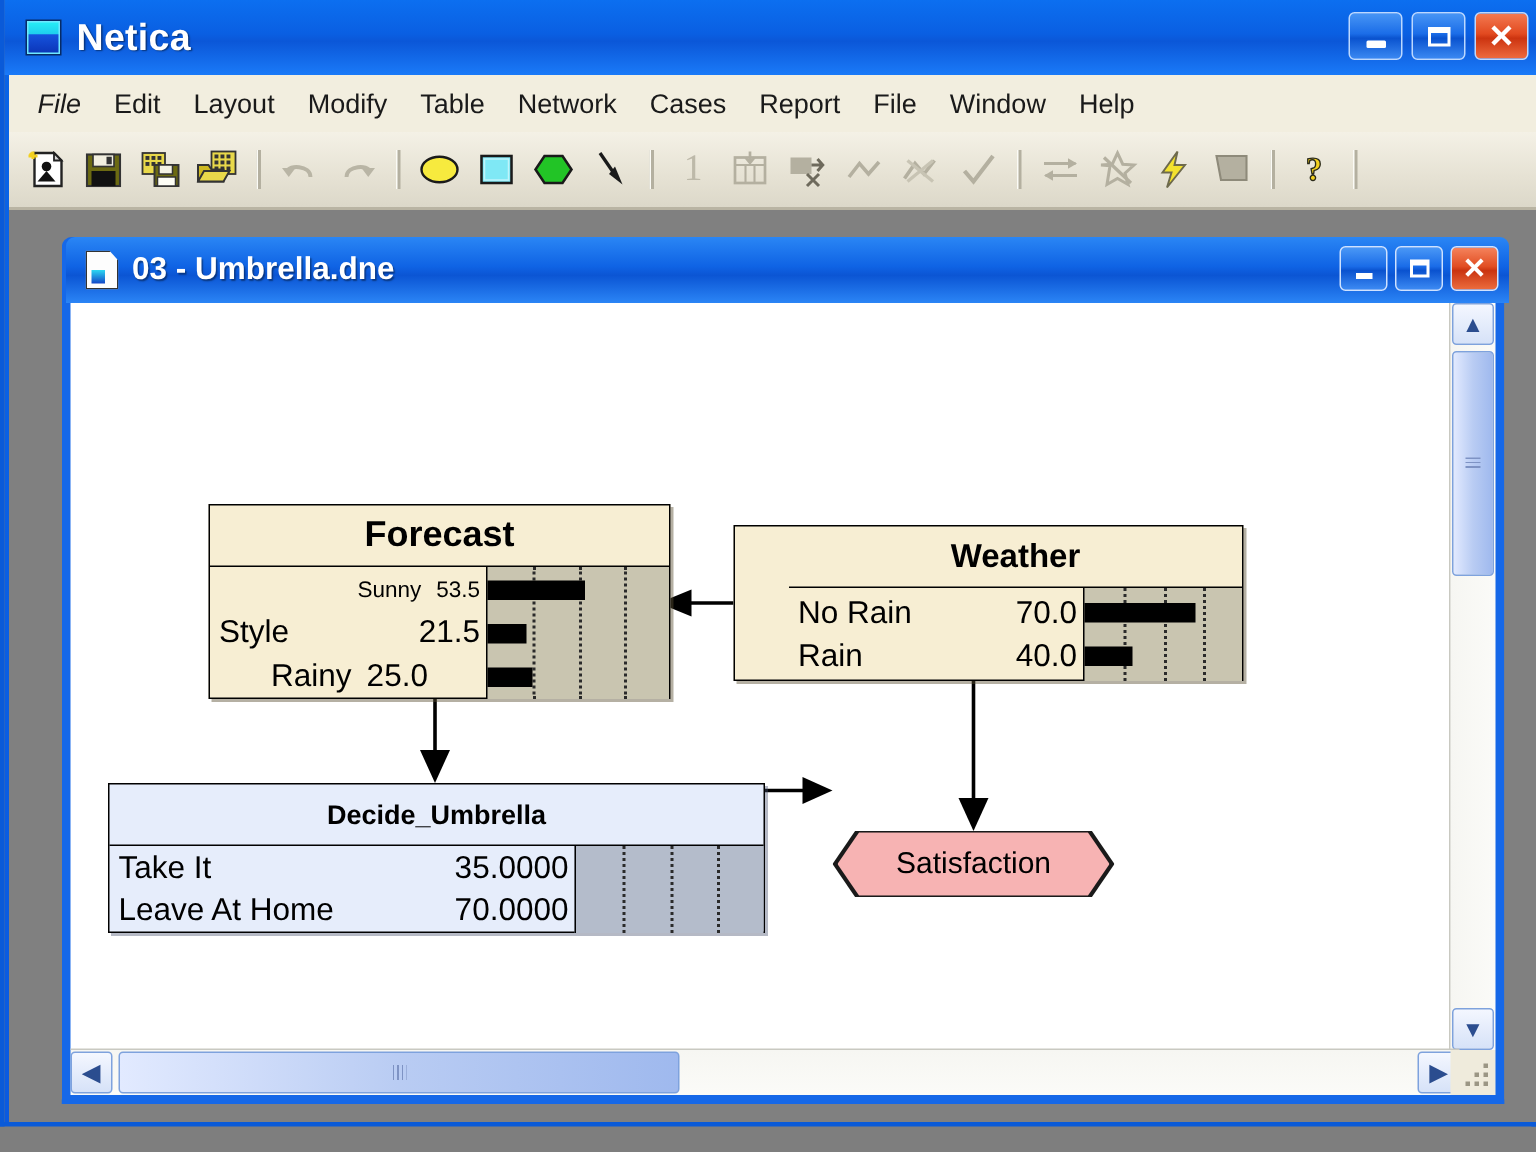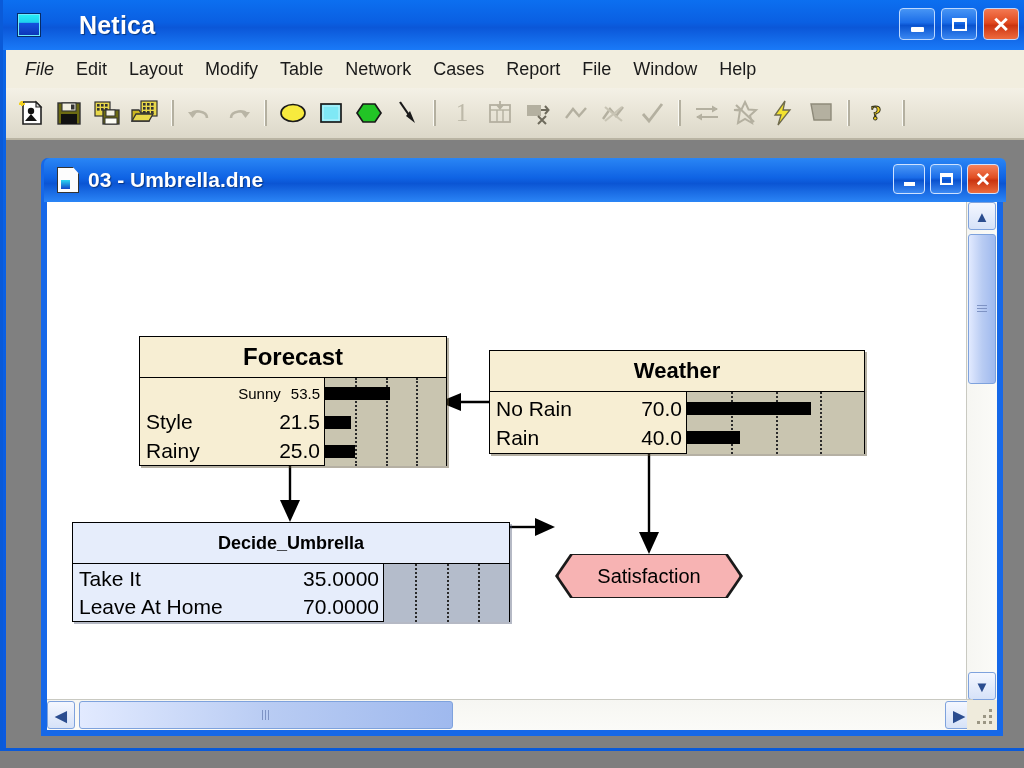--- a/index.html
+++ b/index.html
@@ -28,21 +28,20 @@
   #app-icon{
     width:22px;height:22px;margin-left:14px;margin-right:10px;
     border:1px solid #062b66;
     background:linear-gradient(to bottom,#27f0f7 0%,#1fd0ee 38%,#1552dd 42%,#0b34b6 100%);
     box-shadow:inset 0 0 0 1px #6fe8ff;
   }
   #app-title{
     color:#ffffff;font-size:25px;font-weight:bold;
     text-shadow:1px 1px 1px rgba(0,0,0,.45);
     letter-spacing:.2px;
-    margin-left:28px;
   }
   .winbtns{position:absolute;right:8px;top:8px;display:flex;gap:6px;}
   .winbtn{
     width:36px;height:32px;border-radius:4px;
     border:1px solid #bcd8ff;
     display:flex;align-items:center;justify-content:center;
     box-sizing:border-box;
   }
   .winbtn.blue{background:linear-gradient(to bottom,#4795f5 0%,#1b6de8 45%,#0a53cf 55%,#3a88f2 100%);}
   .winbtn.red{background:linear-gradient(to bottom,#f37a52 0%,#e24a20 45%,#cc3410 55%,#ee6b3e 100%);}
@@ -487,21 +486,21 @@
           <div class="node-body" style="height:88px;">
             <div class="node-states" style="width:184px;">
               <div class="state-row" style="height:29px;font-size:15px;justify-content:flex-end;">
                 <span class="state-name">Sunny</span>
                 <span class="state-val">53.5</span>
               </div>
               <div class="state-row" style="height:29px;font-size:21px;">
                 <span class="state-name">Style</span>
                 <span class="state-val">21.5</span>
               </div>
-              <div class="state-row" style="height:29px;font-size:21px;">
+              <div class="state-row" style="height:29px;font-size:21px;justify-content:center;">
                 <span class="state-name">Rainy</span>
                 <span class="state-val">25.0</span>
               </div>
             </div>
             <div class="bar-area chance">
               <div class="gridline" style="left:25%"></div>
               <div class="gridline" style="left:50%"></div>
               <div class="gridline" style="left:75%"></div>
               <div class="bar-row" style="height:29px;">
                   <div class="bar-fill" style="width: 53.5%;"></div>
@@ -509,21 +508,21 @@
               <div class="bar-row" style="height:29px;">
                   <div class="bar-fill" style="width: 21.5%;"></div>
                 </div>
               <div class="bar-row" style="height:29px;">
                   <div class="bar-fill" style="width: 25%;"></div>
                 </div>
             </div>
           </div>
         </div>
 
-        <div class="node node-chance" id="node-weather" style="left:442px;top:148px;width:376px;height:104px;">
+        <div class="node node-chance" id="node-weather" style="left:442px;top:148px;width:340px;height:104px;padding-left:36px;">
           <div class="node-title" style="height:40px;font-size:22px;">Weather</div>
           <div class="node-body" style="height:62px;">
             <div class="node-states" style="width:196px;">
               <div class="state-row" style="height:29px;font-size:21px;">
                 <span class="state-name">No Rain</span>
                 <span class="state-val">70.0</span>
               </div>
               <div class="state-row" style="height:29px;font-size:21px;">
                 <span class="state-name">Rain</span>
                 <span class="state-val">40.0</span>

